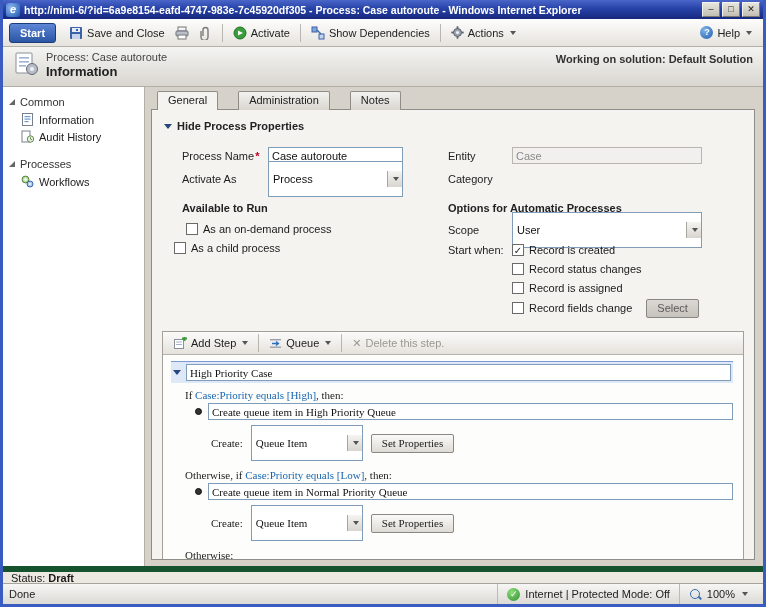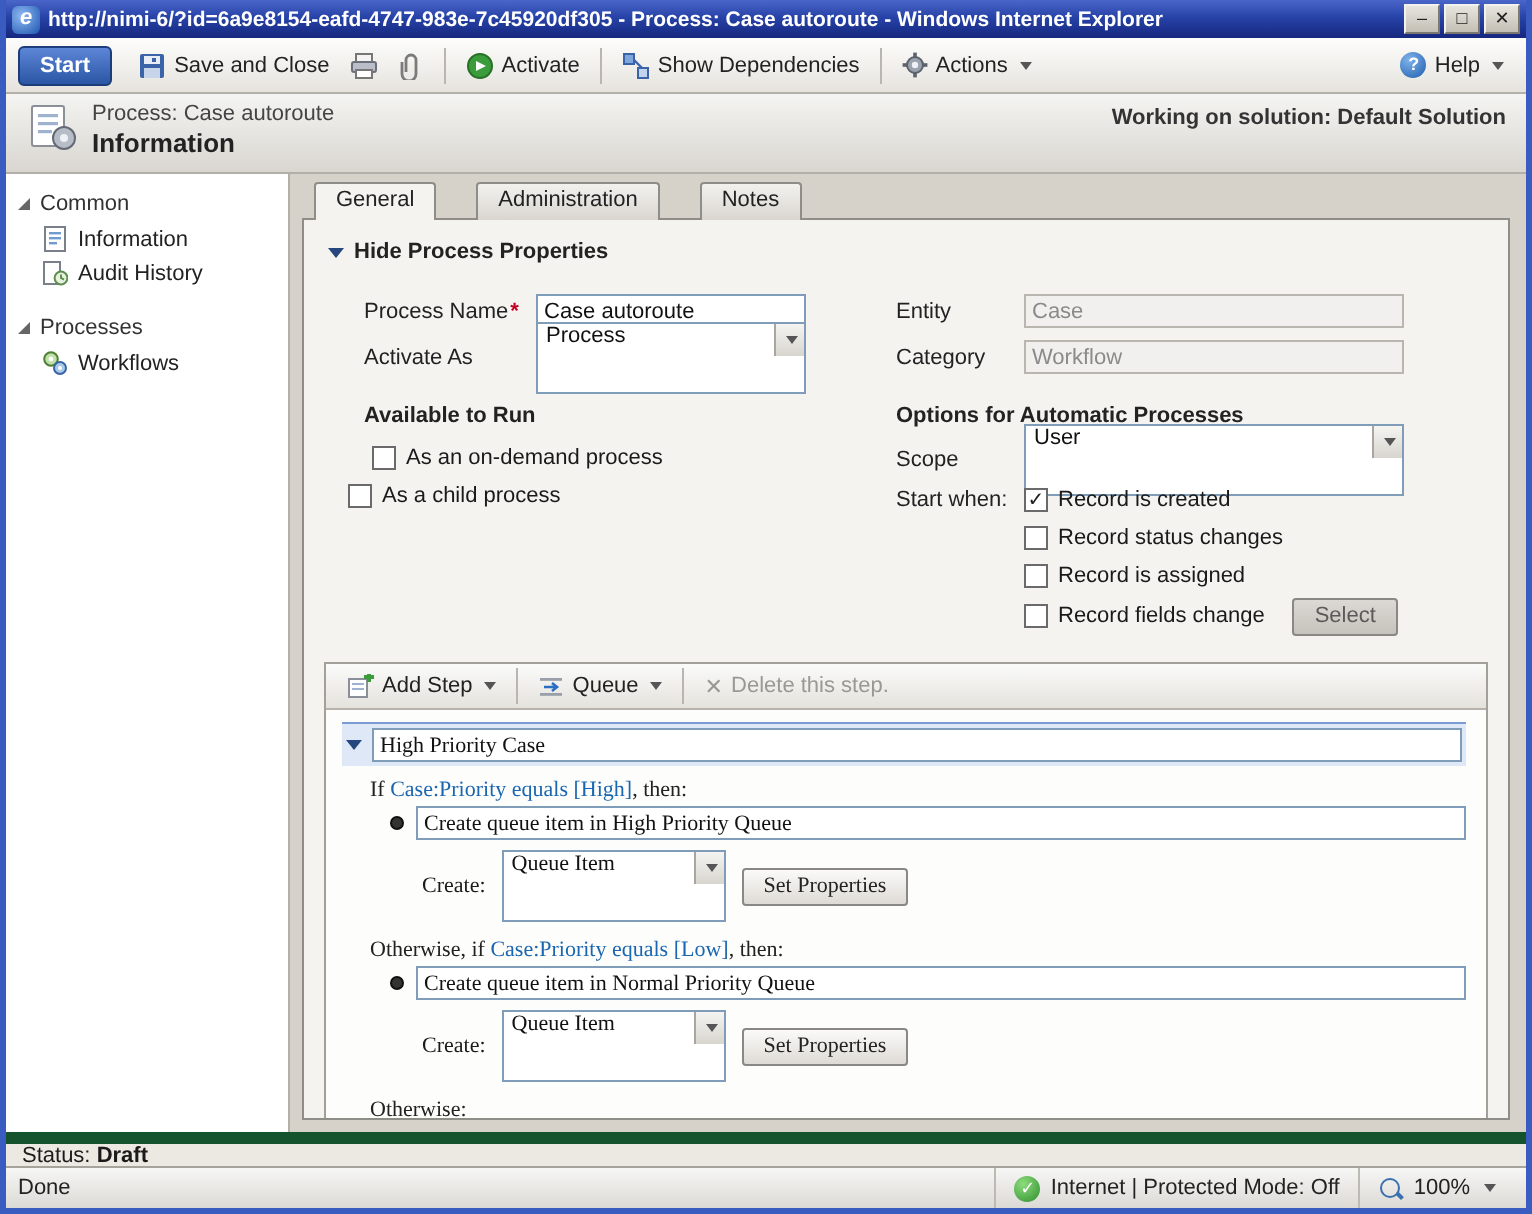--- a/index.html
+++ b/index.html
@@ -50,21 +50,21 @@
   .form-cols { display:flex; }
   .col-left { width:286px; flex:0 0 auto; }
   .col-right { flex:1; }
   .frow { display:flex; align-items:center; height:23px; }
   .flabel { width:86px; margin-left:20px; color:#222; }
   .rlabel { width:64px; color:#222; }
   .red { color:#c00020; font-weight:bold; margin-left:1px; }
   .tin { height:17px; border:1px solid #7f9db9; background:#fff; font-family:inherit; font-size:11px; padding:1px 3px; color:#111; }
   .tin.dis { background:#f1f0ee; color:#8a8a8a; border-color:#b9b6b0; }
   .w135 { width:135px; } .w190 { width:190px; }
-  .combo { display:inline-flex; border:1px solid #7f9db9; background:#fff; height:36px; }
+  .combo { display:inline-flex; align-items:center; border:1px solid #7f9db9; background:#fff; height:36px; }
   .combo-text { padding:0 4px; flex:1; white-space:nowrap; color:#111; }
   .combo-btn { width:15px; height:16px; background:linear-gradient(#f5f4f1,#d8d5cf); border-left:1px solid #a9a69f; display:flex; align-items:center; justify-content:center; }
   .bold-label { font-weight:bold; color:#222; }
   .cbrow { display:flex; align-items:center; height:19px; }
   .cb { width:12px; height:12px; border:1px solid #6a6a6a; background:#fff; font-size:10px; line-height:11px; text-align:center; color:#222; margin-right:5px; flex:0 0 auto; }
   .btn { font-family:inherit; font-size:11px; height:19px; padding:0 10px; border:1px solid #8a8884; border-radius:2px; background:linear-gradient(#fbfaf8,#dedbd5); color:#222; }
   .btn.dim { background:linear-gradient(#dcd9d4,#c6c3bd); color:#5a5a5a; }
 
   
   .stepbox { margin-top:12px; border:1px solid #a3a09a; background:#fdfdfc; }
@@ -284,21 +284,20 @@
             </div>
           </div>
 
           <div class="col-right">
             <div class="frow">
               <span class="rlabel">Entity</span>
               <input class="tin dis w190" value="Case" style="">
             </div>
             <div class="frow">
               <span class="rlabel">Category</span>
-              <input class="tin dis w190" value="Workflow" style="">
             </div>
             <div class="frow" style="margin-top:6px;">
               <span class="bold-label">Options for Automatic Processes</span>
             </div>
             <div class="frow" style="height:21px;">
               <span class="rlabel">Scope</span>
               <span class="combo w190">
                 <span class="combo-text">User</span>
                 <span class="combo-btn">
                     <span class="caret"></span>

